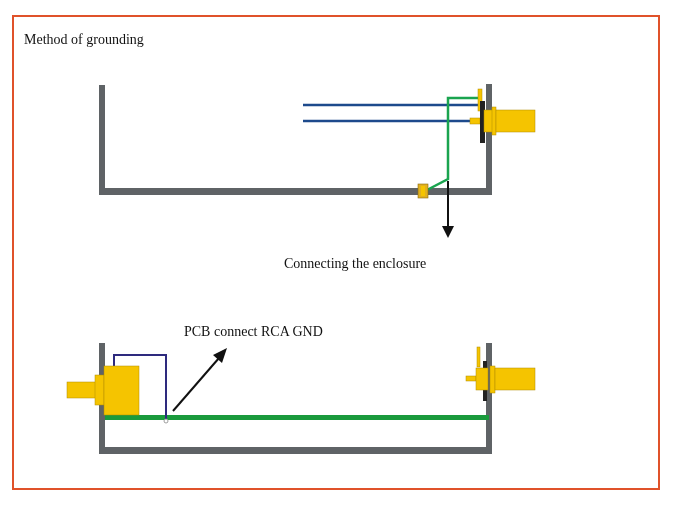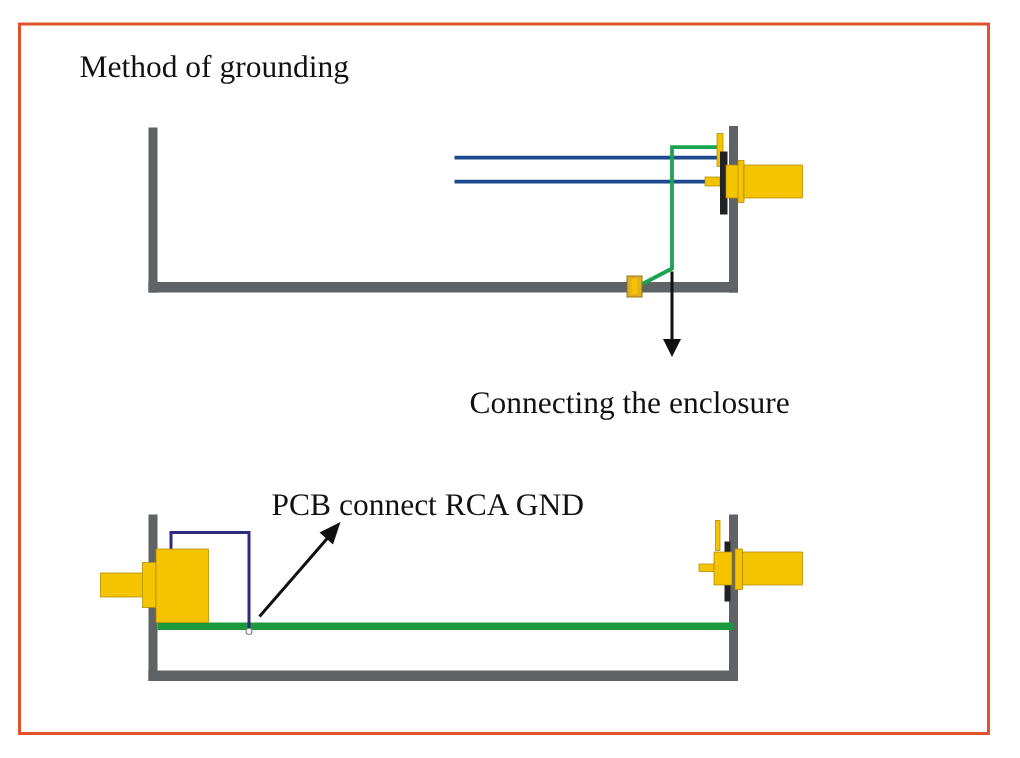--- a/index.html
+++ b/index.html
@@ -3,32 +3,32 @@
   <meta charset="utf-8">
   <style>
     html, body { margin: 0; padding: 0; background: #ffffff; }
     body { width: 680px; height: 505px; position: relative; overflow: hidden; }
     .frame {
       position: absolute; left: 12px; top: 15px; width: 648px; height: 475px;
       border: 2px solid #e0522a; box-sizing: border-box; background: #fff;
     }
     .label {
       position: absolute; font-family: "Liberation Serif", "DejaVu Serif", serif;
-      color: #111; white-space: nowrap; font-size: 21px; margin-left: 29px;
+      color: #111; white-space: nowrap; font-size: 14px;
     }
     svg { position: absolute; left: 0; top: 0; }
   </style>
 </head>
 <body>
 
 <div class="frame"></div>
 
 <div class="label" style="left:24px; top:32px;">Method of grounding</div>
 <div class="label" style="left:284px; top:256px;">Connecting the enclosure</div>
-<div class="label" style="left:152px; top:324px;">PCB connect RCA GND</div>
+<div class="label" style="left:184px; top:324px;">PCB connect RCA GND</div>
 
 <svg width="680" height="505" viewBox="0 0 680 505">
 
   <g>
     <rect x="99" y="85" width="6" height="110" fill="#5f6366"></rect>
     <rect x="99" y="188" width="393" height="7" fill="#5f6366"></rect>
     <rect x="486" y="84" width="6" height="111" fill="#5f6366"></rect>
   </g>
   <g>
     <line x1="303" y1="105" x2="480" y2="105" stroke="#1d4a8c" stroke-width="2.5"></line>

